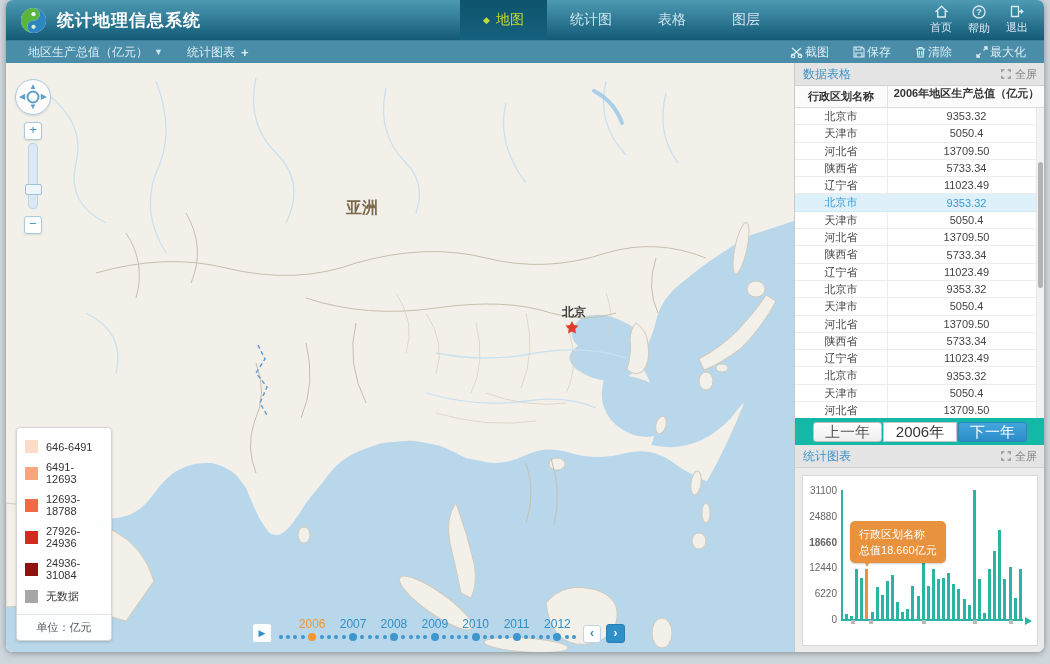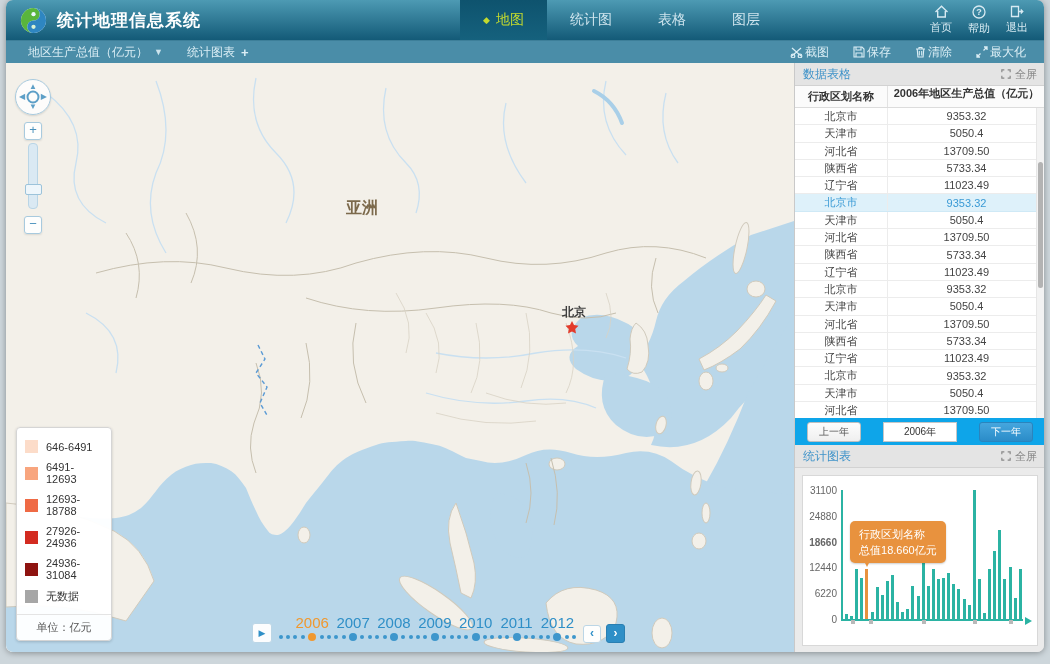--- a/index.html
+++ b/index.html
@@ -52,41 +52,41 @@
   .swatch{width:13px;height:13px;flex:none;}
   .legend-foot{border-top:1px solid #e4e4e4;padding:5px 8px;color:#555;text-align:center;}
   
   .timeline{position:absolute;left:246px;bottom:8px;display:flex;align-items:flex-end;height:34px;}
   .play{width:18px;height:18px;background:rgba(255,255,255,.95);border:1px solid #bcd6e6;border-radius:3px;color:#2f8fc7;
         font-size:9px;display:flex;align-items:center;justify-content:center;cursor:pointer;margin:0 5px 2px 0;}
   .dots{display:flex;align-items:center;padding-bottom:4px;}
   .dot{width:4px;height:4px;border-radius:50%;background:#3d96cc;margin:0 1.7px;flex:none;}
   .ydot{width:8px;height:8px;border-radius:50%;background:#3d96cc;margin:0 1.7px;position:relative;cursor:pointer;flex:none;}
   .ydot.active{background:#f0982f;}
-  .ylab{position:absolute;bottom:10px;left:50%;transform:translateX(-50%);font-size:15px;color:#2f8fc7;}
+  .ylab{position:absolute;bottom:10px;left:50%;transform:translateX(-50%);font-size:12px;color:#2f8fc7;}
   .ydot.active .ylab{color:#f0982f;}
   .chev{width:16px;height:16px;border-radius:3px;text-align:center;line-height:14px;font-size:12px;font-weight:bold;cursor:pointer;margin:0 0 2px 5px;}
   .chev.left{background:rgba(255,255,255,.9);border:1px solid #bcd6e6;color:#2f8fc7;}
   .chev.right{background:#2f8fc7;border:1px solid #2a7fb2;color:#fff;width:17px;height:17px;line-height:16px;}
   
   .panel{width:250px;background:#ebebeb;border-left:1px solid #c9c9c9;display:flex;flex-direction:column;flex:none;}
   .sec-header{height:22px;background:#e4e4e4;border-bottom:1px solid #d2d2d2;display:flex;align-items:center;padding:0 8px;font-size:12px;flex:none;}
   .sec-title{color:#3f93c9;}
   .fullscreen{margin-left:auto;color:#888;font-size:11px;display:flex;align-items:center;gap:4px;cursor:pointer;}
   .thead{display:flex;height:21px;background:#fbfbfb;border-bottom:1px solid #dcdcdc;font-weight:bold;font-size:11px;color:#333;flex:none;}
   .col-name{width:92px;text-align:center;flex:none;}
   .col-val{flex:1;text-align:center;}
   .thead .col-name{border-right:1px solid #e2e2e2;align-self:stretch;line-height:21px;}
   .tbody{position:relative;height:310px;overflow:hidden;background:#fff;flex:none;}
   .trow{display:flex;height:16.3px;align-items:center;font-size:11px;color:#444;border-bottom:1px solid #ececec;cursor:pointer;}
   .trow .col-name{border-right:1px solid #ececec;align-self:stretch;line-height:16px;}
   .trow.hl{background:#def1fa;color:#3a9ad5;border-bottom-color:#cfe9f6;}
   .scrollbar{position:absolute;right:0;top:0;width:8px;height:100%;background:#f3f3f3;border-left:1px solid #e6e6e6;}
   .scroll-thumb{position:absolute;left:1px;width:5px;border-radius:3px;background:#b3b3b3;top:54px;height:126px;cursor:pointer;}
-  .pager{height:27px;display:flex;align-items:center;justify-content:center;gap:22px;background:#0ea5e9;font-size:10px;flex:none;}
+  .pager{height:27px;display:flex;align-items:center;justify-content:center;gap:1px;background:#14b8a6;font-size:15px;flex:none;}
   .btn{height:18px;line-height:17px;padding:0 11px;border:1px solid #bfbfbf;border-radius:3px;background:linear-gradient(#fdfdfd,#efefef);color:#555;cursor:pointer;}
   .year-box{height:18px;line-height:17px;width:72px;text-align:center;border:1px solid #c6c6c6;background:#fff;color:#333;cursor:pointer;}
   .btn.primary{background:linear-gradient(#45a6de,#2b8cc8);border-color:#2b84bd;color:#fff;}
   
   .chart-wrap{flex:1;margin:7px;background:#fff;border:1px solid #d8d8d8;position:relative;}
   .plot{position:absolute;left:38px;right:14px;top:14px;bottom:24px;border-left:2px solid #2bb3a3;border-bottom:2px solid #2bb3a3;}
   .plot::after{content:'';position:absolute;right:-9px;bottom:-6px;border-left:7px solid #2bb3a3;border-top:4px solid transparent;border-bottom:4px solid transparent;}
   .bars{position:absolute;left:1px;right:0;top:0;bottom:0;display:flex;align-items:flex-end;}
   .bar-slot{flex:1;display:flex;justify-content:center;align-items:flex-end;height:100%;}
   .bar{width:3px;}

